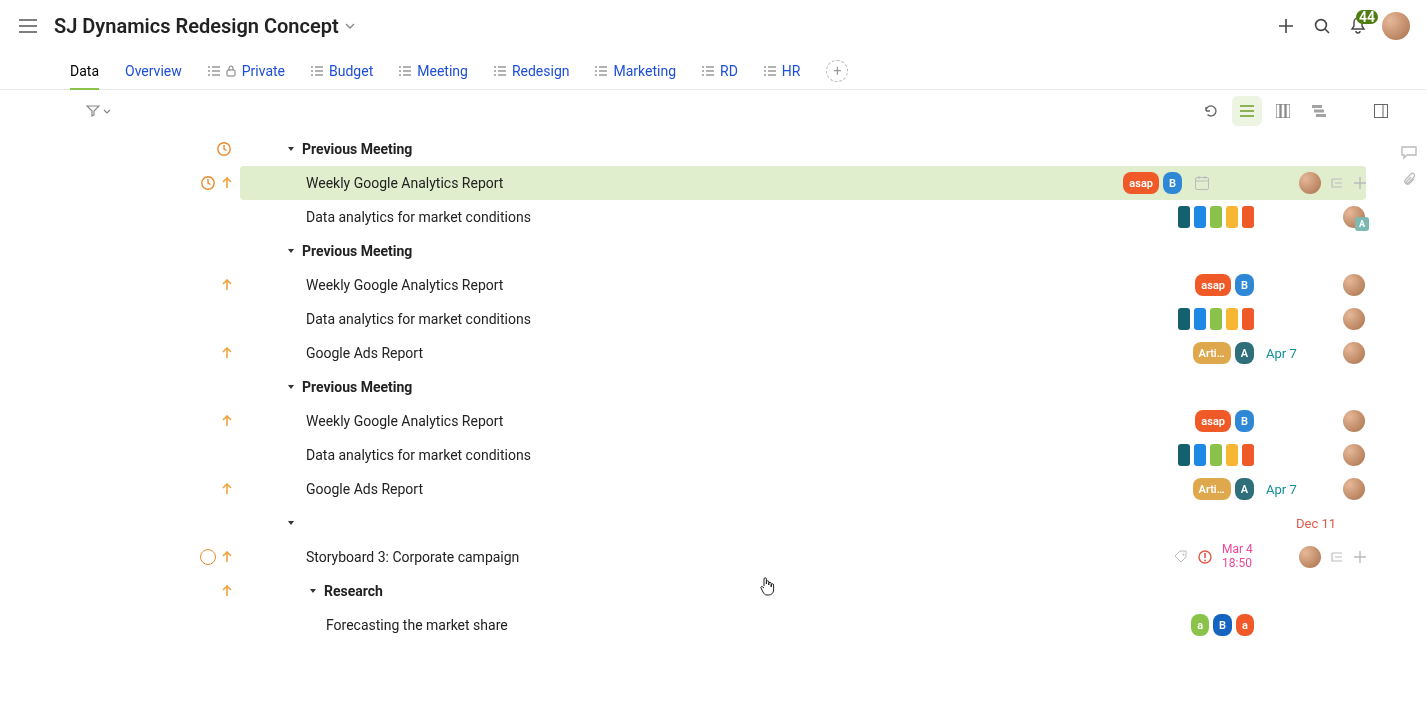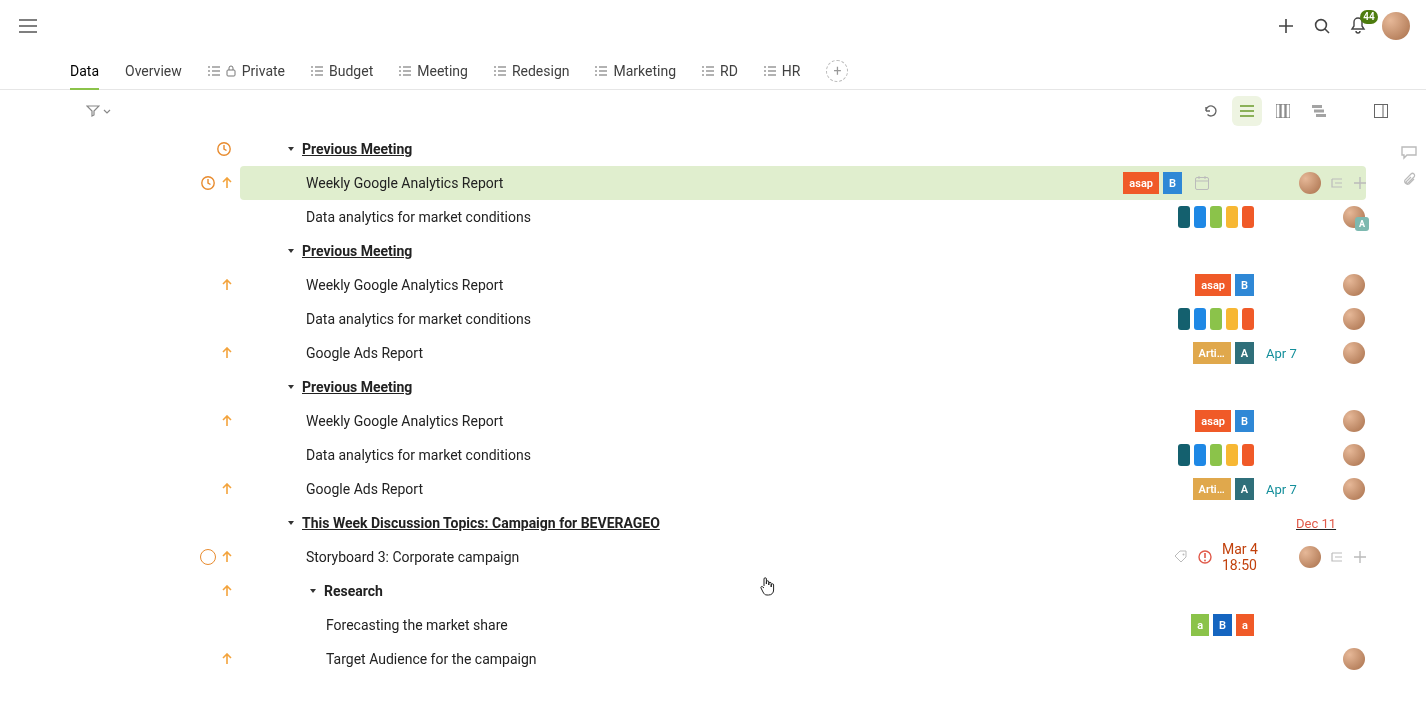--- a/index.html
+++ b/index.html
@@ -20,27 +20,27 @@
   }
   * { box-sizing: border-box; }
   body { margin:0; font-family: -apple-system, "Segoe UI", Roboto, Helvetica, Arial, sans-serif; color:var(--text); font-size:14px; background:#fff;}
   .topbar { display:flex; align-items:center; height:52px; padding:0 16px 0 10px; }
   .hamburger { width:36px; height:36px; display:flex; align-items:center; justify-content:center; cursor:pointer; color:#555; }
   .title-wrap { display:flex; align-items:center; margin-left:8px; gap:6px;}
   .title { font-size:20px; font-weight:600;}
   .title-caret svg { display:block;}
   .spacer { flex:1;}
   .top-icon { width:36px; height:36px; display:flex; align-items:center; justify-content:center; color:#444; cursor:pointer; position:relative; border-radius:6px;}
-  .bell-badge { position:absolute; top:2px; right:-2px; background:#4d7c0f; color:#fff; font-size:10px; line-height:14px; min-width:18px; padding:0 3px; height:14px; border-radius:7px; text-align:center; font-weight:600;}
+  .bell-badge { position:absolute; top:2px; right:-2px; background:#4d7c0f; color:#fff; font-size:14px; line-height:14px; min-width:18px; padding:0 3px; height:14px; border-radius:7px; text-align:center; font-weight:600;}
   .avatar { width:28px; height:28px; border-radius:50%; background: radial-gradient(circle at 30% 30%, #e6b898, #a86f4a); margin-left:6px; cursor:pointer;}
   .avatar.sm { width:22px; height:22px;}
   .avatar.tag-overlay { position:relative; overflow:visible;}
   .avatar.tag-overlay::after { content:"A"; position:absolute; right:-4px; bottom:-3px; width:14px; height:14px; border-radius:3px; background:#7db9b0; color:#fff; font-size:9px; line-height:14px; text-align:center; font-weight:700;}
   .tabs { display:flex; align-items:center; height:38px; border-bottom:1px solid var(--border); padding-left:70px; gap:26px;}
-  .tab { display:flex; align-items:center; gap:6px; color:#404040; cursor:pointer; height:100%; position:relative;}
+  .tab { display:flex; align-items:center; gap:6px; color:#1d4ed8; cursor:pointer; height:100%; position:relative;}
   .tab.active { color:#000;}
   .tab.active::after { content:""; position:absolute; left:0; right:0; bottom:-1px; height:2px; background:var(--accent);}
   .tab-list-icon { color:#999; display:flex; align-items:center;}
   .lock-icon { color:#777;}
   .add-tab { width:22px; height:22px; border-radius:50%; border:1px dashed #bbb; display:flex; align-items:center; justify-content:center; color:#999; cursor:pointer; font-size:14px;}
   .toolbar { display:flex; align-items:center; height:42px; padding:0 30px 0 80px;}
   .filter-btn { display:flex; align-items:center; gap:3px; color:#777; cursor:pointer; padding:4px 6px; border-radius:4px;}
   .view-icons { margin-left:auto; display:flex; gap:6px; align-items:center;}
   .vbtn { width:30px; height:30px; display:flex; align-items:center; justify-content:center; color:#666; cursor:pointer; border-radius:6px;}
   .vbtn.active { background:#eef4e2; color:#6b9a2c;}
@@ -48,50 +48,58 @@
   .content { flex:1; padding:0 60px 40px 240px; position:relative; overflow-y:auto; height:calc(722px - 52px - 38px - 42px);}
   .right-rail { position:absolute; top:0; right:0; width:34px; display:flex; flex-direction:column; align-items:center; gap:12px; padding-top:14px; color:#bbb;}
   .right-rail .ricon { cursor:pointer;}
   .row { display:flex; align-items:center; height:34px; position:relative; border-radius:4px;}
   .row.highlight { background: var(--row-sel);}
   .gutter { position:absolute; right:100%; width:60px; display:flex; align-items:center; justify-content:flex-end; gap:6px; height:34px; padding-right:8px;}
   .clock-icon { color:#e88b2e; }
   .circle-icon { width:16px; height:16px; border:1.5px solid #e88b2e; border-radius:50%; display:block;}
   .gutter-arrow { color:#f3a33c;}
   .toggle-caret { width:14px; display:flex; align-items:center; justify-content:center; color:#333; margin-right:4px; cursor:pointer;}
-  .indent-0 { padding-left: 44px; text-decoration: underline;}
+  .indent-0 { padding-left: 44px;}
   .indent-1 { padding-left: 66px;}
   .indent-2 { padding-left: 86px; text-align: right;}
   .row-text { flex:0 1 auto; white-space:nowrap; overflow:hidden; text-overflow:ellipsis; }
   .bold { font-weight:700;}
   .mid { flex:1;}
   .tags { display:flex; gap:4px; align-items:center; margin-right:12px;}
-  .tag { height:22px; border-radius:0; display:flex; align-items:center; justify-content:center; color:#fff; font-size:11px; font-weight:600; padding:0 6px; min-width:16px;}
+  .tag { height:22px; border-radius:8px; display:flex; align-items:center; justify-content:center; color:#fff; font-size:11px; font-weight:600; padding:0 6px; min-width:16px;}
   .tag.sq { width:12px; min-width:12px; padding:0; border-radius:3px;}
   .date-col { width:70px; color:#148f9b; font-size:13px; text-align:left;}
-  .date-col.red { color:#c2410c; line-height:1.15; font-size:14px;}
+  .date-col.red { color:#ec4899; line-height:1.15; font-size:12px;}
   .date-col.redbig { color:#e05a4a;}
   .user-col { width:30px; display:flex; align-items:center; justify-content:center;}
   .row-actions { display:flex; gap:10px; color:#bbb; margin-left:8px; opacity:0;}
   .row:hover .row-actions, .row.show-actions .row-actions { opacity:1;}
   .cal-icon { color:#bbb; margin-right:12px; cursor:pointer;}
   .section-caret svg { display:block;}
   .prio-icon, .tag-icon { color:#bbb; margin-right:10px;}
   .cursor-hand { position:absolute; pointer-events:none;}
   svg { display:block;}
 </style>
 </head>
 <body>
 
 <div class="topbar">
   <div class="hamburger">
     <svg width="18" height="14" viewBox="0 0 18 14">
         <path d="M0 1h18M0 7h18M0 13h18" stroke="currentColor" stroke-width="1.6"></path>
       </svg>
   </div>
+  <div class="title-wrap">
+    <span class="title">SJ Dynamics Redesign Concept</span>
+    <span class="title-caret">
+      <svg width="10" height="6" viewBox="0 0 10 6">
+          <path d="M1 1l4 4 4-4" stroke="#888" stroke-width="1.4" fill="none"></path>
+        </svg>
+    </span>
+  </div>
   <div class="spacer"></div>
   <div class="top-icon">
     <svg width="16" height="16" viewBox="0 0 16 16">
         <path d="M8 1v14M1 8h14" stroke="currentColor" stroke-width="1.6"></path>
       </svg>
   </div>
   <div class="top-icon">
     <svg width="16" height="16" viewBox="0 0 16 16">
         <circle cx="7" cy="7" r="5.4" stroke="currentColor" stroke-width="1.6" fill="none"></circle>
         <path d="M11 11l4 4" stroke="currentColor" stroke-width="1.6"></path>
@@ -422,21 +430,20 @@
         <div class="user-col">
           <div class="avatar sm"></div>
         </div>
       </div>
       <div class="row indent-0">
         <span class="toggle-caret section-caret">
           <svg width="8" height="8" viewBox="0 0 8 8">
             <path d="M1 2l3 4 3-4z" fill="#333"></path>
           </svg>
         </span>
-        <span class="row-text bold">This Week Discussion Topics: Campaign for BEVERAGEO</span>
         <div class="mid"></div>
         <div class="date-col redbig">Dec 11</div>
       </div>
       <div class="row indent-1 show-actions">
         <div class="gutter">
           <span class="circle-icon"></span>
           <span class="gutter-arrow">
             <svg width="10" height="12" viewBox="0 0 10 12">
               <path d="M5 11V1M1 5l4-4 4 4" stroke="#f3a33c" stroke-width="1.6" fill="none"></path>
             </svg>
@@ -493,35 +500,20 @@
       <div class="row indent-2">
         <span class="row-text ">Forecasting the market share</span>
         <div class="mid"></div>
         <div class="tags">
           <span class="tag" style="background:#8bc34a">a</span>
           <span class="tag" style="background:#1565c0">B</span>
           <span class="tag" style="background:#f05a28">a</span>
         </div>
         <div class="date-col"></div>
         <div class="user-col"></div>
-      </div>
-      <div class="row indent-2">
-        <div class="gutter">
-          <span class="gutter-arrow">
-            <svg width="10" height="12" viewBox="0 0 10 12">
-              <path d="M5 11V1M1 5l4-4 4 4" stroke="#f3a33c" stroke-width="1.6" fill="none"></path>
-            </svg>
-          </span>
-        </div>
-        <span class="row-text ">Target Audience for the campaign</span>
-        <div class="mid"></div>
-        <div class="date-col"></div>
-        <div class="user-col">
-          <div class="avatar sm"></div>
-        </div>
       </div>
     </div>
   <div class="right-rail">
     <div class="ricon">
       <svg width="16" height="14" viewBox="0 0 16 14">
           <path d="M1 1h14v8H6l-3 3V9H1z" stroke="#bbb" stroke-width="1.4" fill="none"></path>
         </svg>
     </div>
     <div class="ricon">
       <svg width="14" height="16" viewBox="0 0 14 16">

